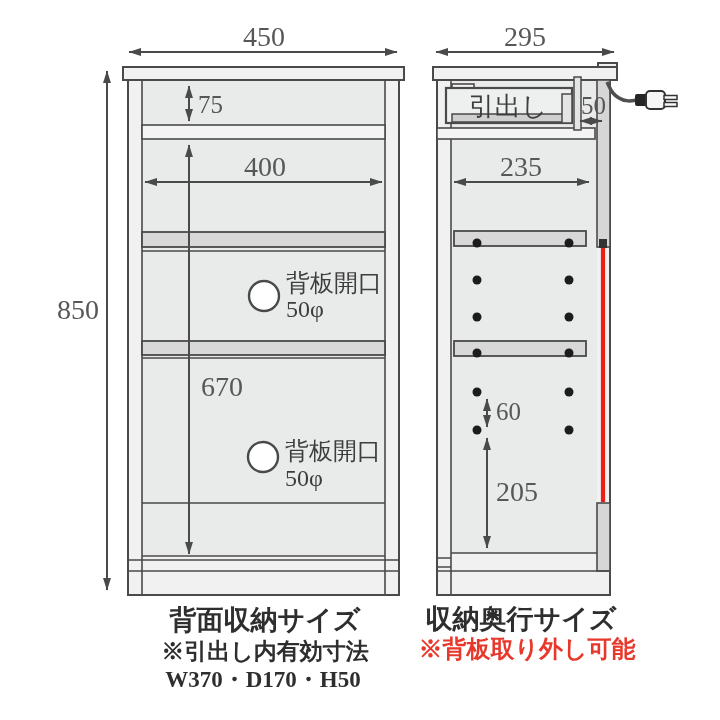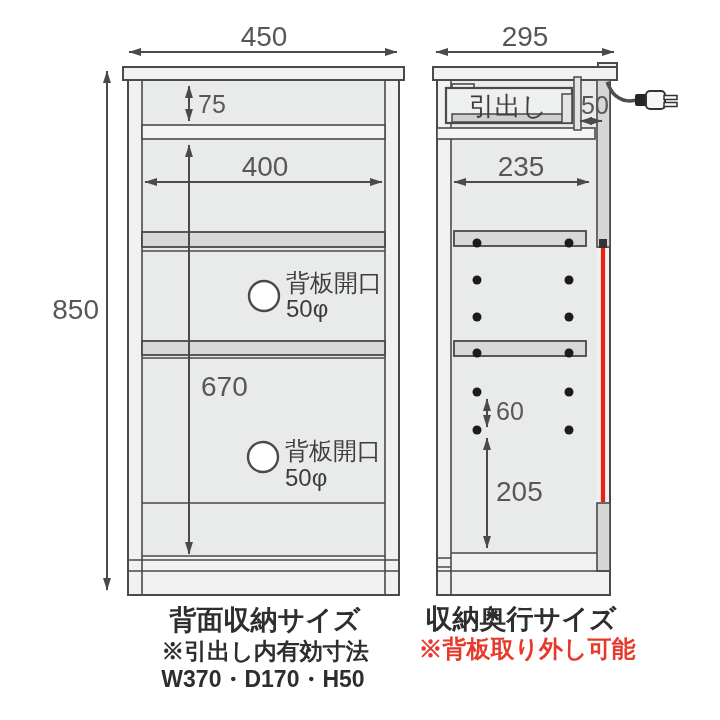--- a/index.html
+++ b/index.html
@@ -1,17 +1,17 @@
 <!DOCTYPE html>
 <html><head>
 <meta charset="utf-8">
 <style>
   html,body{margin:0;padding:0;background:#ffffff;}
   .stage{position:relative;width:720px;height:720px;background:#ffffff;overflow:hidden;
-         font-family:Liberation Sans, sans-serif;}
+         font-family:Liberation Serif, serif;}
   svg{display:block}
   .thin{stroke:#4a4a4a;stroke-width:1.6;fill:none;}
   .dim{stroke:#4a4a4a;stroke-width:2;fill:none;marker-start:url(#arr);marker-end:url(#arr);}
   .panel{fill:#f1f1f1;stroke:#4a4a4a;stroke-width:2;}
   .inner{fill:#e9eaea;}
   .shelfw{fill:#f4f4f4;stroke:#4a4a4a;stroke-width:1.6;}
   .shelfg{fill:#d8d8d8;stroke:#4a4a4a;stroke-width:1.8;}
   .hole{fill:#ffffff;stroke:#4a4a4a;stroke-width:2.4;}
   .dot{fill:#1c1c1c;}
   text{fill:#575757;}

